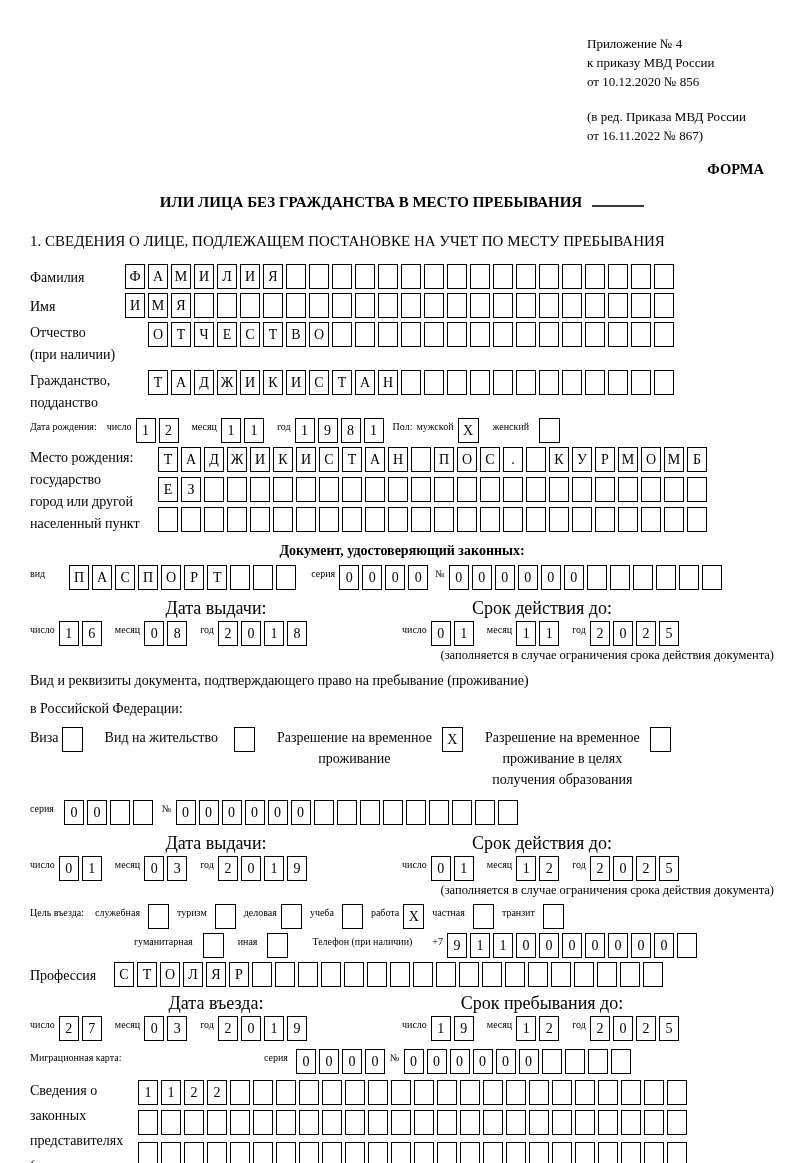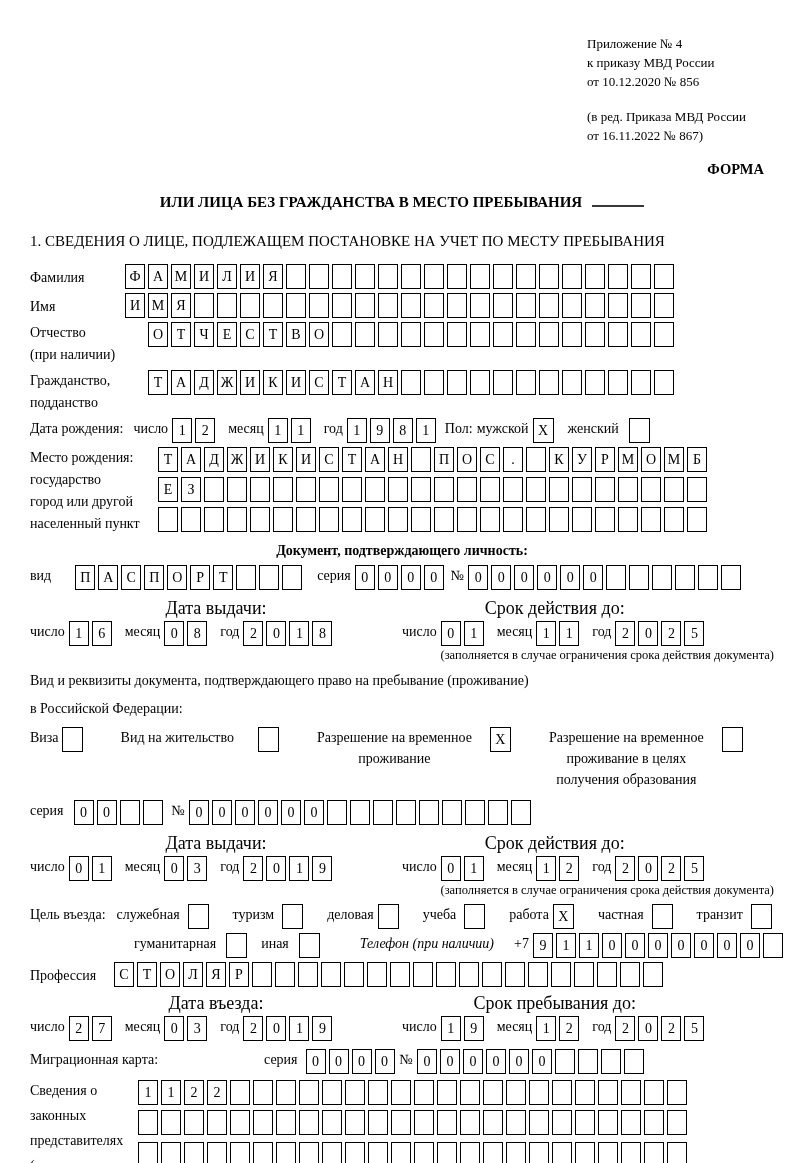--- a/index.html
+++ b/index.html
@@ -19,33 +19,33 @@
   .sub{font-size:14px;line-height:22px;}
   .w95{width:95px;} .w120{width:118px;} .w128{width:128px;}
   .cells{display:flex;flex-wrap:nowrap;}
   .cell{width:18px;height:23px;border:1.6px solid #000;margin-right:3px;display:flex;
         align-items:center;justify-content:center;font-size:14px;flex-shrink:0;}
   .checkbox{width:19px;height:23px;border:1.6px solid #000;display:flex;align-items:center;
         justify-content:center;font-size:14px;flex-shrink:0;margin-left:6px;}
   .stack .cells{margin-bottom:5px;}
 
   .center-bold{text-align:center;font-weight:bold;font-size:14px;margin:6px 0 6px 0;}
-  .t{font-size:14px;padding-top:3px;margin-right:4px;flex-shrink:0;}
+  .t{font-size:10px;padding-top:3px;margin-right:4px;flex-shrink:0;}
   .ml{margin-left:10px;}
   .dates{display:flex;margin-top:8px;}
   .dcol{}
   .dcol-l{width:372px;}
   .dhead{font-size:18px;text-align:center;margin-bottom:2px;}
   .dline{display:flex;align-items:flex-start;}
   .note-row{text-align:right;font-size:12.5px;margin-top:2px;margin-bottom:6px;}
   .intro{font-size:14px;line-height:24px;margin-top:4px;}
   .opts{display:flex;align-items:flex-start;margin:6px 0 10px 0;}
   .opt{display:flex;align-items:flex-start;margin-right:14px;}
   .opt-lines{font-size:14px;line-height:21px;text-align:center;}
-  .gap8{margin-left:24px;gap:8px;} .gap14{margin-left:14px;}
+  .gap8{margin-left:8px;} .gap14{margin-left:14px;}
   .purpose .t{margin-right:2px;}
   .indent{padding-left:104px;}
   .reps-label div{font-size:14px;line-height:25px;}
 </style>
 </head>
 <body>
 
 <div class="page">
 
   <div class="appendix">
@@ -298,21 +298,21 @@
           <div class="cell"></div>
           <div class="cell"></div>
           <div class="cell"></div>
           <div class="cell"></div>
           <div class="cell"></div>
           <div class="cell"></div>
         </div>
     </div>
   </div>
 
-  <div class="center-bold">Документ, подтверждающего личность:</div>
+  <div class="center-bold">Документ, удостоверяющий законных:</div>
 
   <div class="row">
     <span class="t" style="margin-right:24px;">вид</span>
     <div class="cells">
         <div class="cell">П</div>
         <div class="cell">А</div>
         <div class="cell">С</div>
         <div class="cell">П</div>
         <div class="cell">О</div>
         <div class="cell">Р</div>
@@ -518,21 +518,21 @@
     <div class="checkbox"></div>
     <span class="t gap8">транзит</span>
     <div class="checkbox"></div>
   </div>
 
   <div class="row indent">
     <span class="t">гуманитарная</span>
     <div class="checkbox"></div>
     <span class="t gap14">иная</span>
     <div class="checkbox"></div>
-    <span class="t" style="margin-left:40px;font-style:italic;">Телефон (при наличии)</span>
+    <span class="t" style="margin-left:24px;">Телефон (при наличии)</span>
     <span class="t" style="margin-left:16px;">+7</span>
     <div class="cells">
         <div class="cell">9</div>
         <div class="cell">1</div>
         <div class="cell">1</div>
         <div class="cell">0</div>
         <div class="cell">0</div>
         <div class="cell">0</div>
         <div class="cell">0</div>
         <div class="cell">0</div>

